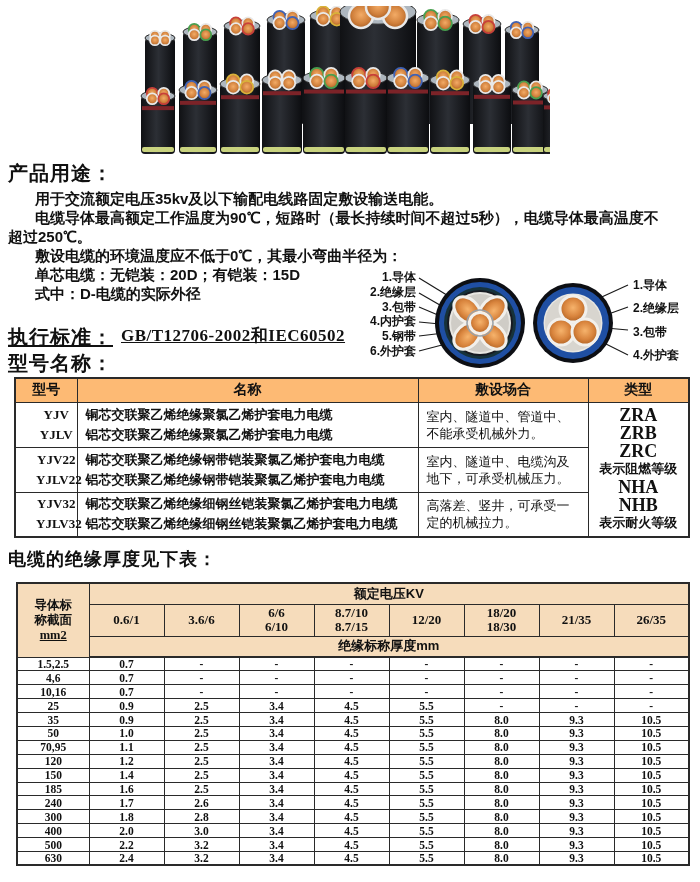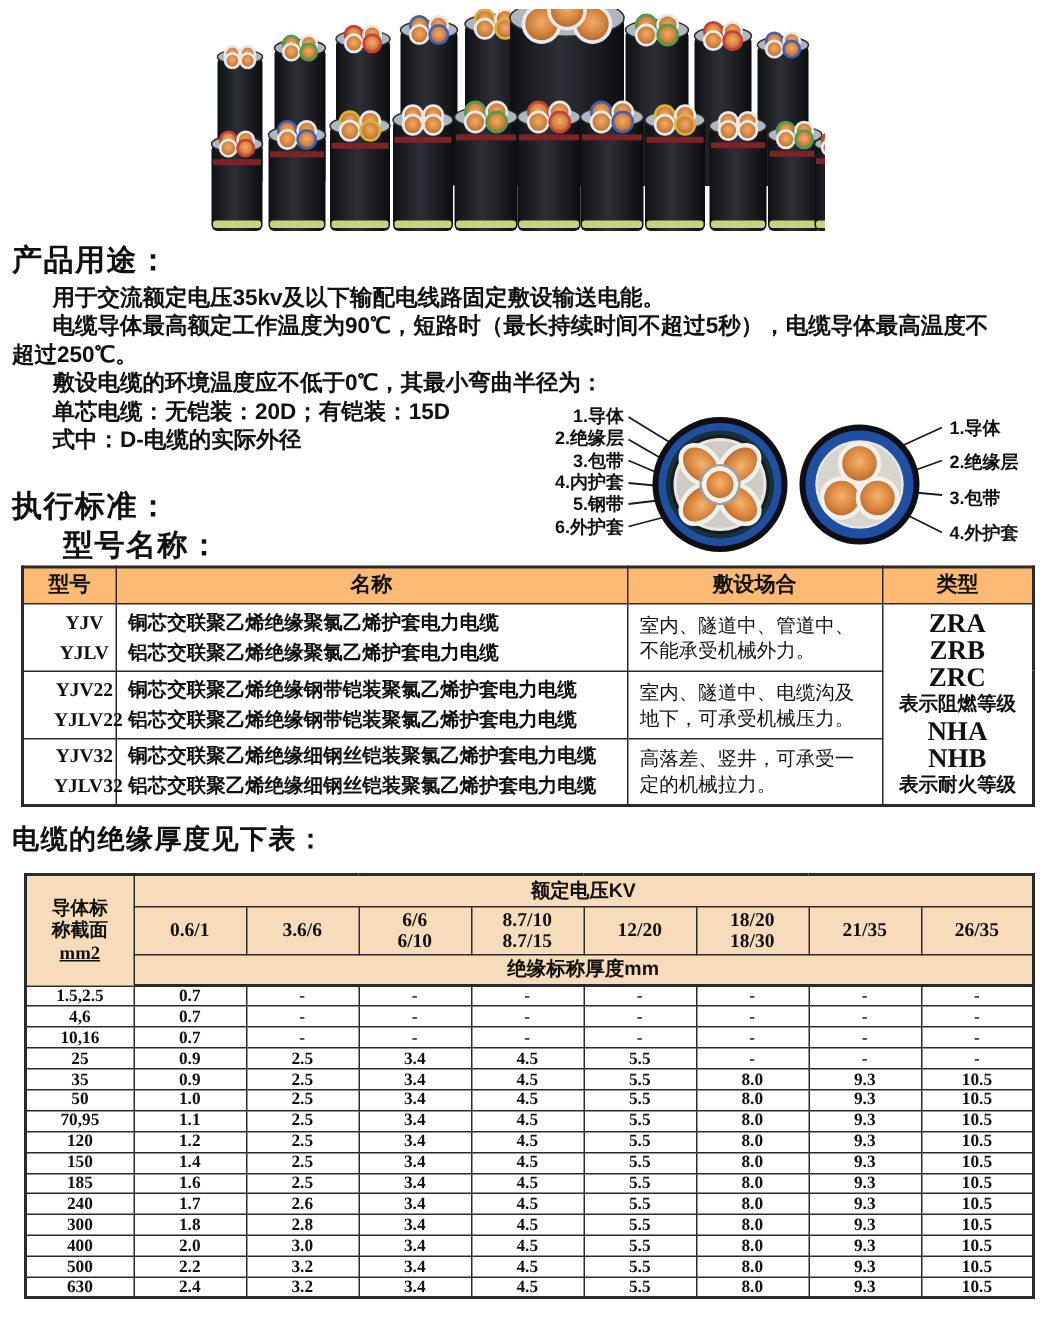--- a/index.html
+++ b/index.html
@@ -8,24 +8,24 @@
     position:relative; overflow:hidden; background:#ffffff;
     font-family:"Liberation Sans", sans-serif; color:#111;
   }
   .abs { position:absolute; }
 
   
   .sec-title { font-size:20px; font-weight:bold; letter-spacing:1px; }
   .usage-lines { top:189px; left:8px; width:688px; font-size:15px; font-weight:bold; }
   .pline { line-height:19px; white-space:nowrap; }
   .pline.ind { padding-left:27px; }
-  .std-row { top:324px; left:8px; display:flex; align-items:flex-start; }
+  .std-row { top:324px; left:8px; display:flex; align-items:flex-start;text-decoration:underline; }
   .std-value { font-family:"Liberation Serif", serif; font-weight:bold; font-size:17px; margin-left:8px; letter-spacing:.5px; }
   .h-usage { top:160px; left:8px; }
-  .h-model { top:350px; left:8px;margin-left:34px; }
+  .h-model { top:350px; left:8px; }
   .h-thick { top:547px; left:8px; font-size:18px; }
 
   
   .diag-svg { top:266px; left:340px; }
   .diag-col { display:flex; flex-direction:column; justify-content:space-between; font-size:12px; font-weight:bold; }
   .diag-left  { top:271px; left:340px; width:76px; height:86px; align-items:flex-end; text-align:right; }
   .diag-right { top:279px; left:633px; width:70px; height:82px; align-items:flex-start; }
   .dlabel { white-space:nowrap; line-height:12px; }
 
   
@@ -266,20 +266,21 @@
     <div class="pline ind">用于交流额定电压35kv及以下输配电线路固定敷设输送电能。</div>
     <div class="pline ind">电缆导体最高额定工作温度为90℃，短路时（最长持续时间不超过5秒），电缆导体最高温度不</div>
     <div class="pline">超过250℃。</div>
     <div class="pline ind">敷设电缆的环境温度应不低于0℃，其最小弯曲半径为：</div>
     <div class="pline ind">单芯电缆：无铠装：20D；有铠装：15D</div>
     <div class="pline ind">式中：D-电缆的实际外径</div>
   </div>
 
 <div class="abs std-row">
   <span class="sec-title">执行标准：</span>
+  <span class="std-value">GB/T12706-2002和IEC60502</span>
 </div>
 <div class="abs sec-title h-model">型号名称：</div>
 
 <svg class="abs diag-svg" width="360" height="112" viewBox="0 0 360 112">
   <defs>
     <radialGradient id="cuD" cx="50%" cy="45%" r="60%">
       <stop offset="0%" stop-color="#f6b36c"></stop>
       <stop offset="55%" stop-color="#d9853e"></stop>
       <stop offset="100%" stop-color="#a85c20"></stop>
     </radialGradient>

